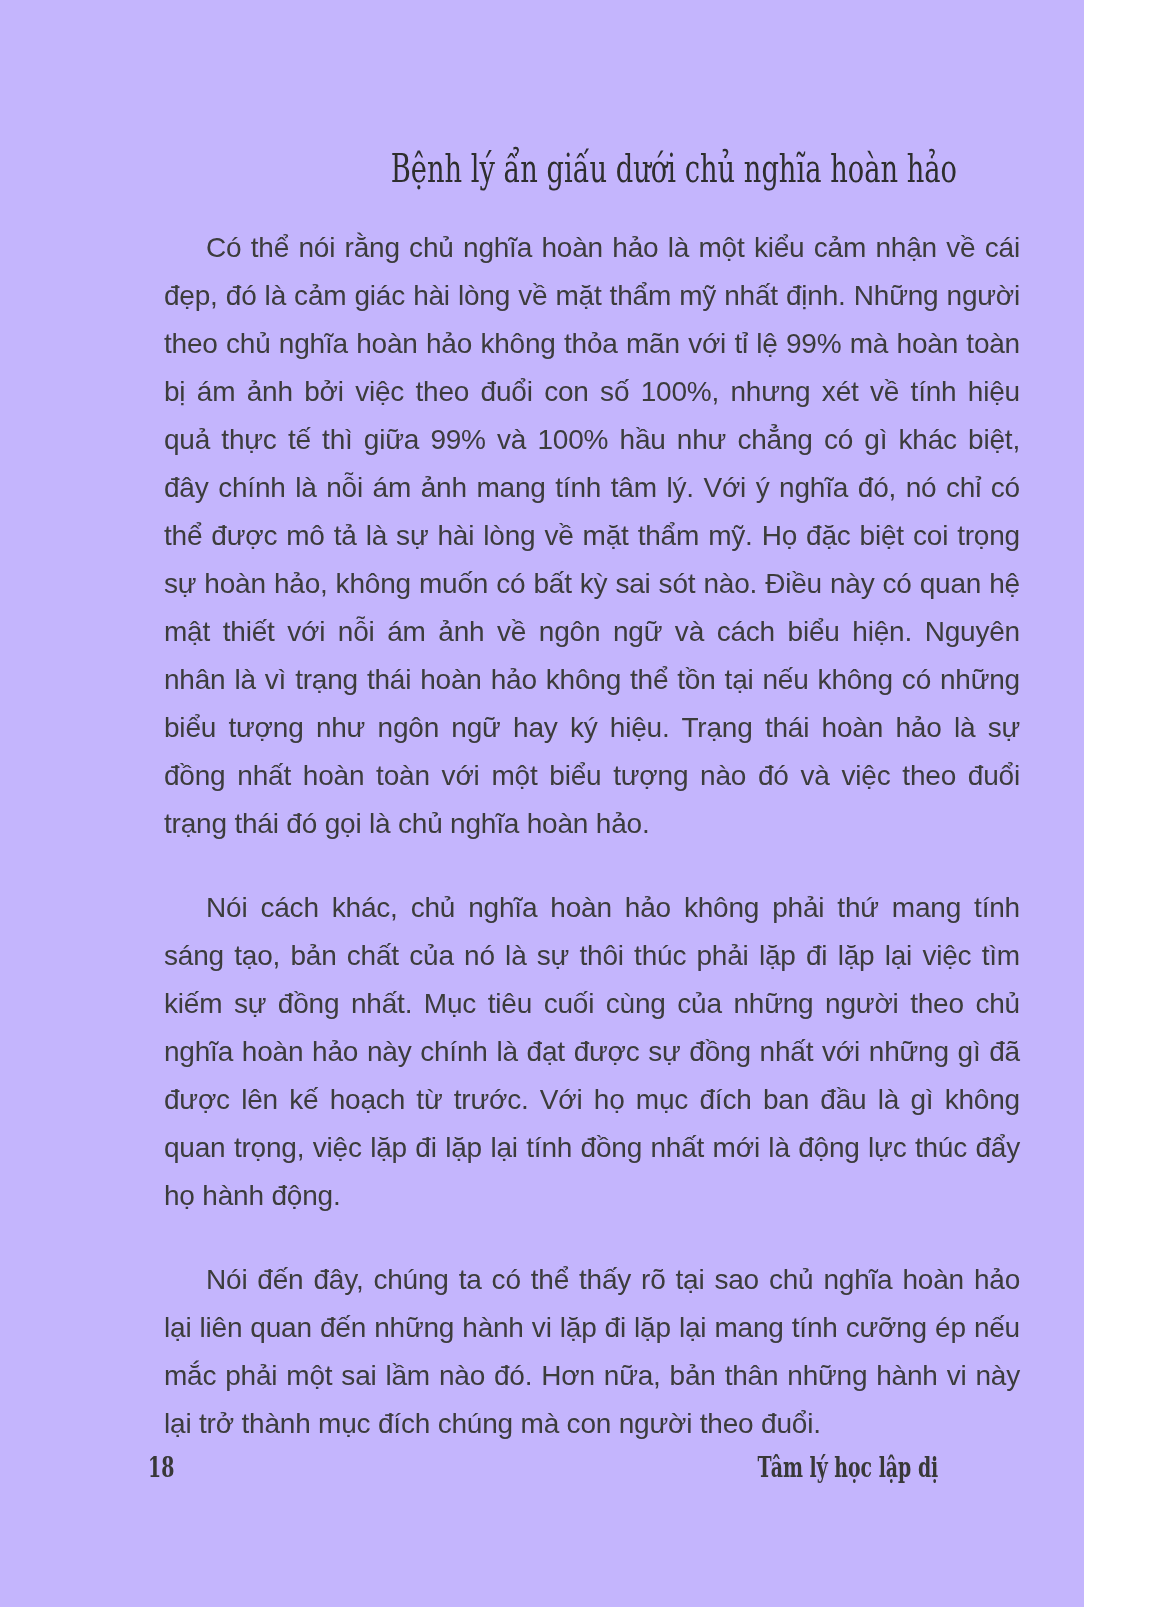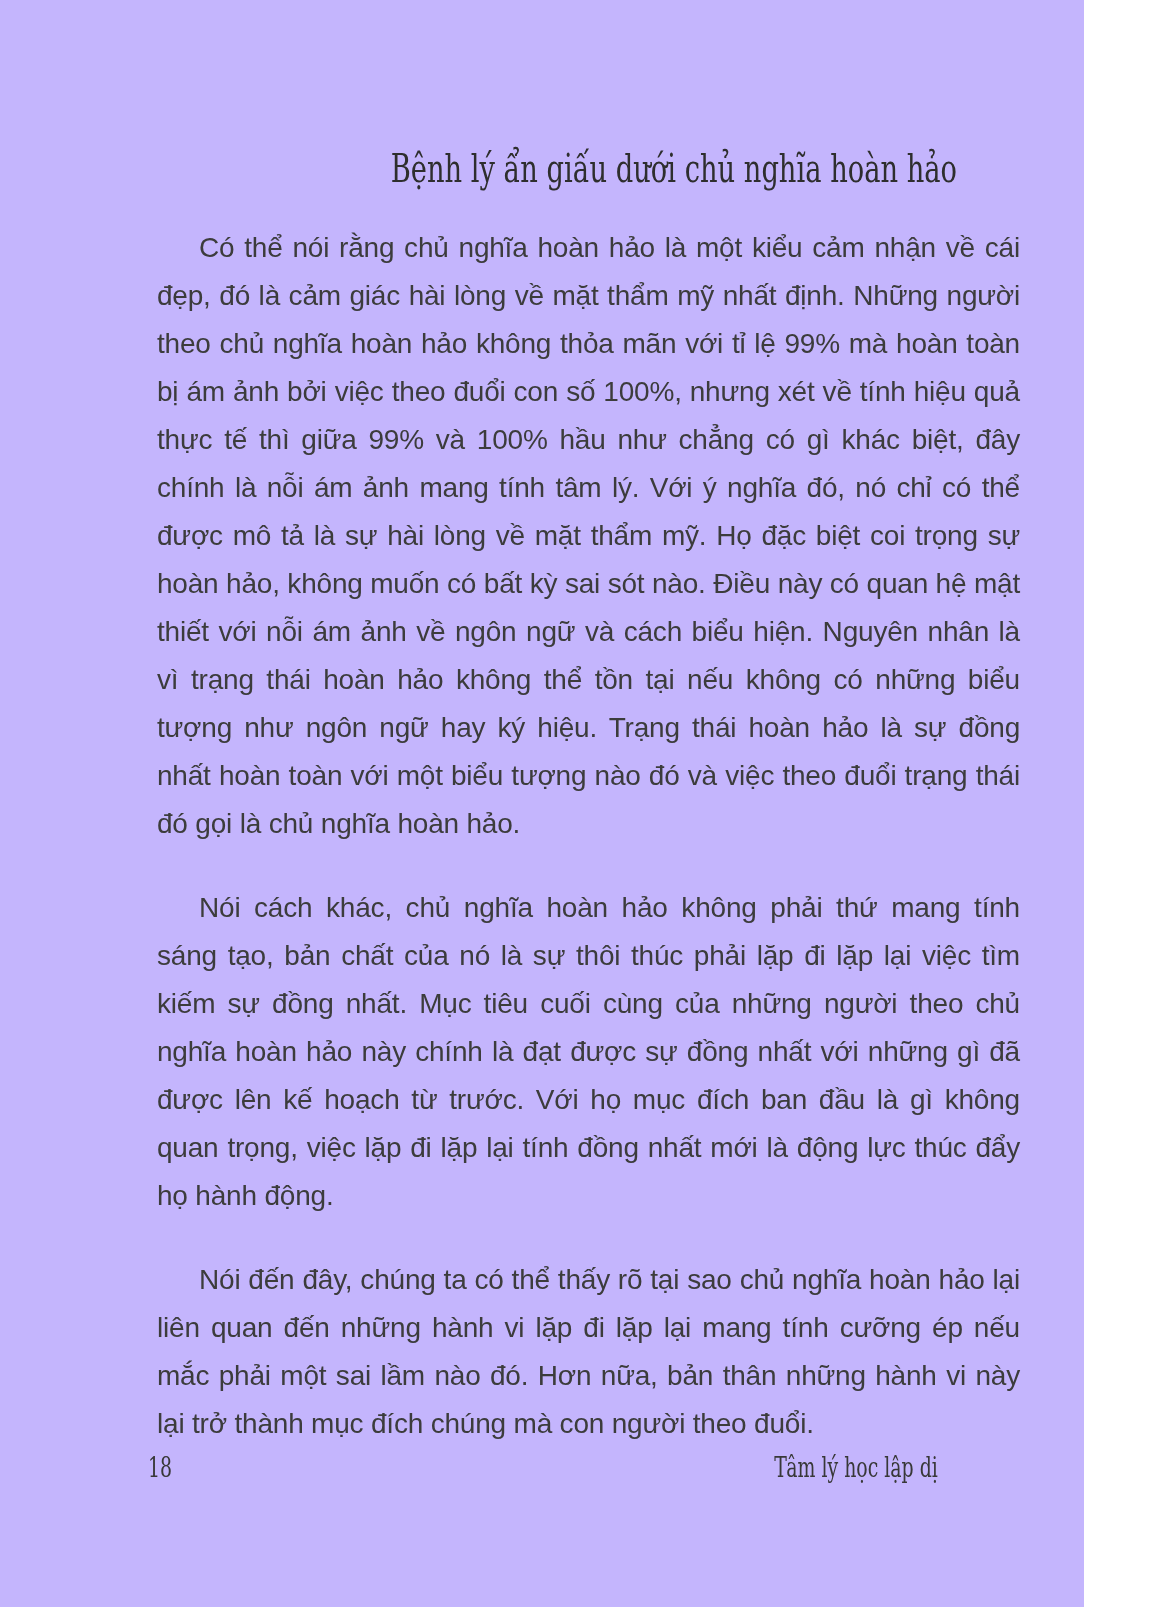--- a/index.html
+++ b/index.html
@@ -46,35 +46,36 @@
     top: 224px;
     left: 148px;
     width: 872px;
     color: #3c3c3c;
     font-size: 28px;
     letter-spacing: -0.2px;
     line-height: 48px;
     text-align: justify;
   }
   .content p {
-    margin: 0 0 36px 9px;
+    margin: 0 0 36px 16px;
     text-indent: 42px;
   }
   
   .footer {
     position: absolute;
     left: 148px;
     right: 146px;
     top: 1452px;
     display: flex;
     justify-content: space-between;
     align-items: baseline;
     font-family: "DejaVu Serif", serif;
     font-size: 27px;
     color: #383838;
+    font-weight: bold;
   }
 </style>
 </head>
 <body>
 
 <div class="page">
 
   <div class="chapter-head">
     <span class="condensed-r">Bệnh lý ẩn giấu dưới chủ nghĩa hoàn hảo</span>
   </div>

